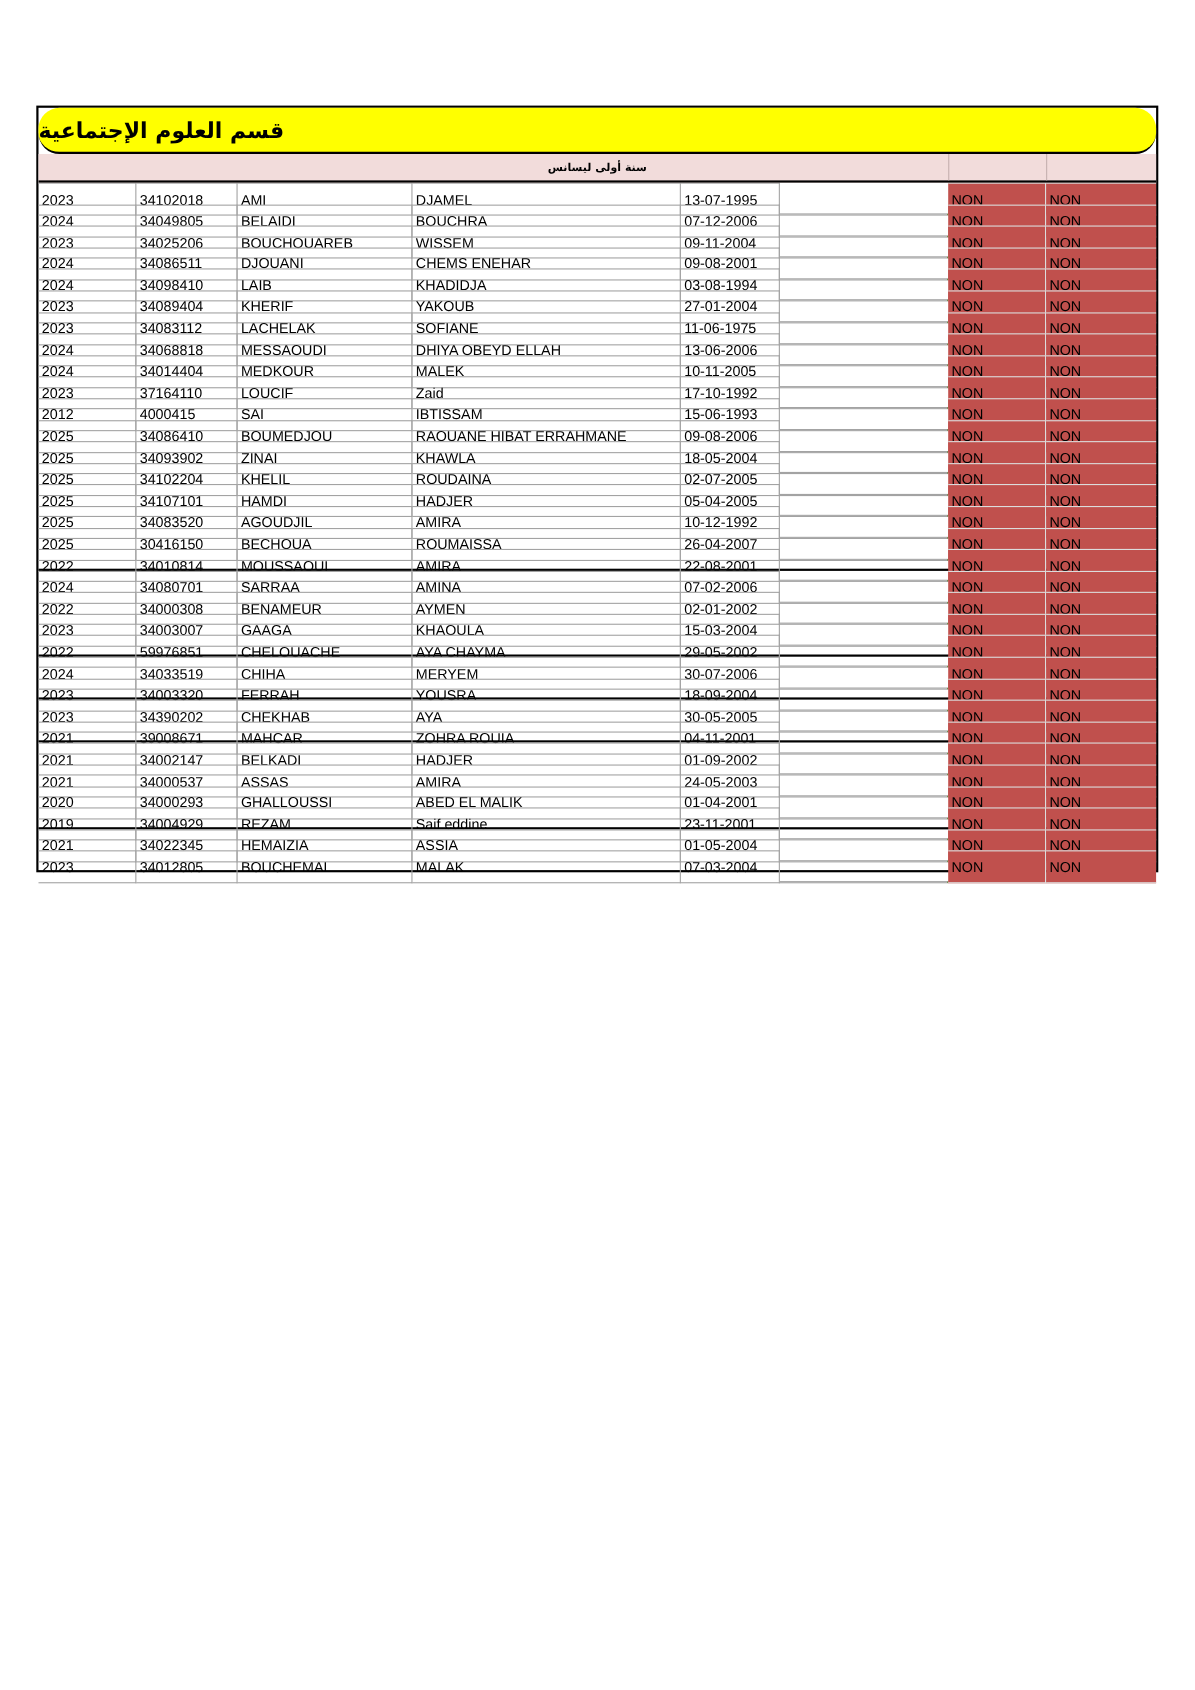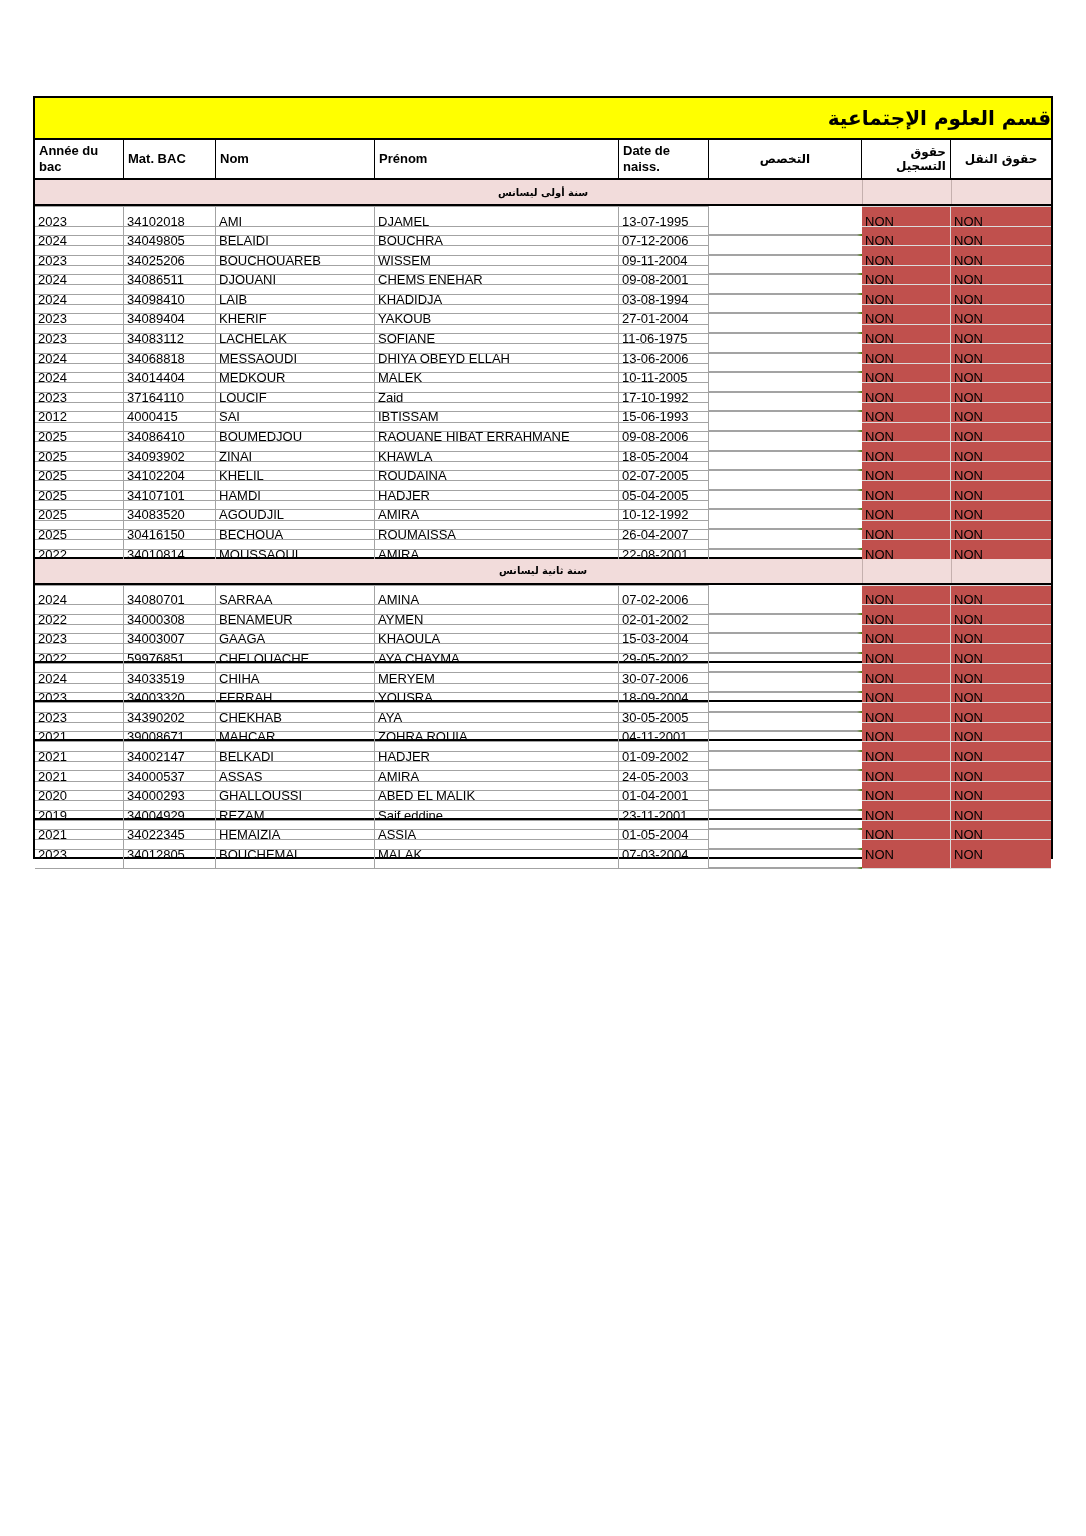--- a/index.html
+++ b/index.html
@@ -30,21 +30,22 @@
     border: 2.5px solid #000;
     background: #fff;
     box-sizing: border-box;
   }
   .title-row {
     height: 40px;
     background: var(--title-bg);
     border-bottom: 2.5px solid #000;
     display: flex;
     align-items: center;
-    justify-content: flex-end;
+    justify-content: flex-start;
+    border-radius: 19px;
   }
   .title-row span {
     font-family: "DejaVu Sans", sans-serif;
     font-weight: bold;
     font-size: 20px;
   }
   .header-row {
     display: grid;
     grid-template-columns: var(--cols);
     border-bottom: 2px solid #000;
@@ -110,47 +111,37 @@
     overflow: hidden;
     white-space: nowrap;
     box-sizing: border-box;
   }
   .cell:last-child { border-right: none; }
   .cell.spec {
     justify-content: flex-end;
     font-family: Liberation Mono, monospace;
     font-size: 11.5px;
     direction: rtl;
-    border-right: 5px solid #4d7c0f;
+    border-right: 1px solid #4d7c0f;
     margin-top: 28px;
   }
   .cell.non {
     background: var(--non-bg);
     border-top-color: #dcdcdc;
     border-bottom-color: #dcdcdc;
     border-right-color: #dcdcdc;
   }
 </style>
 </head>
 <body>
 
 <div class="table-wrap">
   <div class="title-row">
     <span>قسم العلوم الإجتماعية</span>
   </div>
-  <div class="header-row">
-    <div class="header-cell">Année du bac</div>
-    <div class="header-cell">Mat. BAC</div>
-    <div class="header-cell">Nom</div>
-    <div class="header-cell">Prénom</div>
-    <div class="header-cell">Date de naiss.</div>
-    <div class="header-cell ar">التخصص</div>
-    <div class="header-cell ar">حقوق التسجيل</div>
-    <div class="header-cell ar">حقوق النقل</div>
-  </div>
   <div id="table-body">
       <div class="section">
         <div class="section-row">
           <div class="section-title">سنة أولى ليسانس</div>
           <div class="vline" style="left: 827px;"></div>
           <div class="vline" style="left: 916px;"></div>
         </div>
         <div class="group">
           <div class="row">
             <div class="cell">2023</div>
@@ -328,25 +319,20 @@
             <div class="cell">MOUSSAOUI</div>
             <div class="cell">AMIRA</div>
             <div class="cell">22-08-2001</div>
             <div class="cell spec">علوم اجتماعية</div>
             <div class="cell non">NON</div>
             <div class="cell non">NON</div>
           </div>
         </div>
       </div>
       <div class="section">
-        <div class="section-row">
-          <div class="section-title">سنة ثانية ليسانس</div>
-          <div class="vline" style="left: 827px;"></div>
-          <div class="vline" style="left: 916px;"></div>
-        </div>
         <div class="group">
           <div class="row">
             <div class="cell">2024</div>
             <div class="cell">34080701</div>
             <div class="cell">SARRAA</div>
             <div class="cell">AMINA</div>
             <div class="cell">07-02-2006</div>
             <div class="cell spec">علوم اجتماعية-علم الاجتماع</div>
             <div class="cell non">NON</div>
             <div class="cell non">NON</div>

